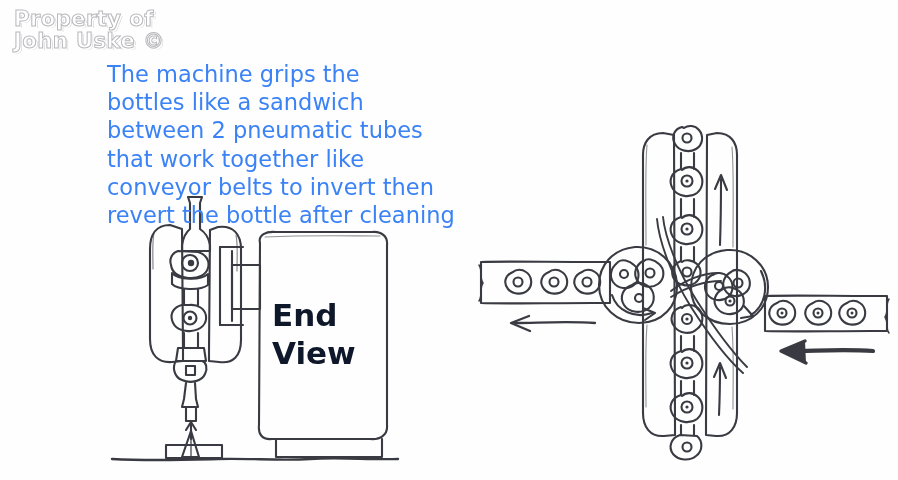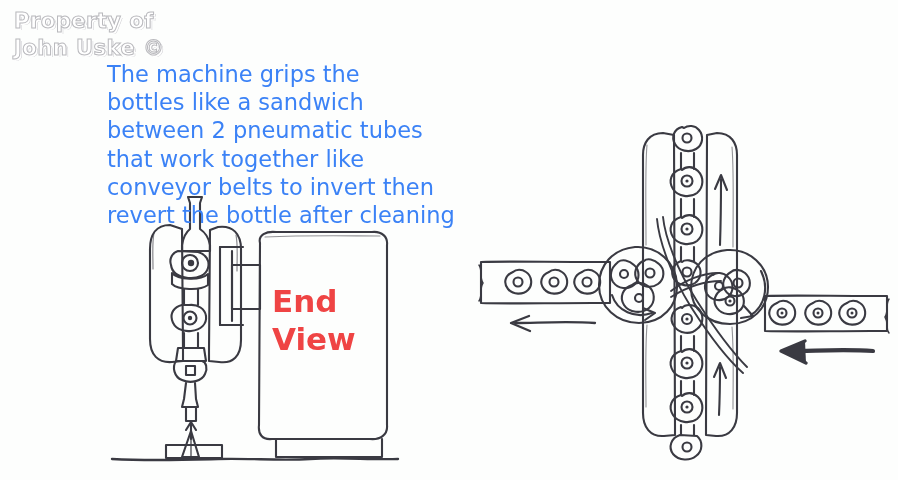--- a/index.html
+++ b/index.html
@@ -18,21 +18,21 @@
 
   
   #watermark {
     position: absolute;
     left: 14px;
     top: 8px;
     width: 220px;
     font-family: "DejaVu Sans", sans-serif;
     font-size: 21px;
     font-weight: bold;
-    line-height: 27px;
+    line-height: 22px;
     letter-spacing: 0.5px;
     color: #ffffff;
     -webkit-text-stroke: 1px #b9b9bd;
     text-shadow: 1.5px 1.5px 0 #ffffff, 2px 2px 0 #c9c9cd;
     white-space: pre;
     pointer-events: none;
     user-select: none;
     z-index: 3;
   }
 
@@ -65,28 +65,28 @@
     position: absolute;
     z-index: 2;
   }
   #sketch-left  { left: 110px; top: 185px; }
   #sketch-right { left: 475px; top: 95px; }
 
   
   #end-view-label {
     position: absolute;
     left: 272px;
-    top: 282px;
+    top: 296px;
     width: 120px;
     text-align: left;
     font-family: "DejaVu Sans", sans-serif;
     font-size: 31px;
     font-weight: bold;
     line-height: 38px;
-    color: #ef4444;
+    color: #0f172a;
     white-space: pre-line;
     z-index: 5;
   }
 </style>
 </head>
 <body>
 
 <div id="page">
 
   <div id="watermark">Property of

